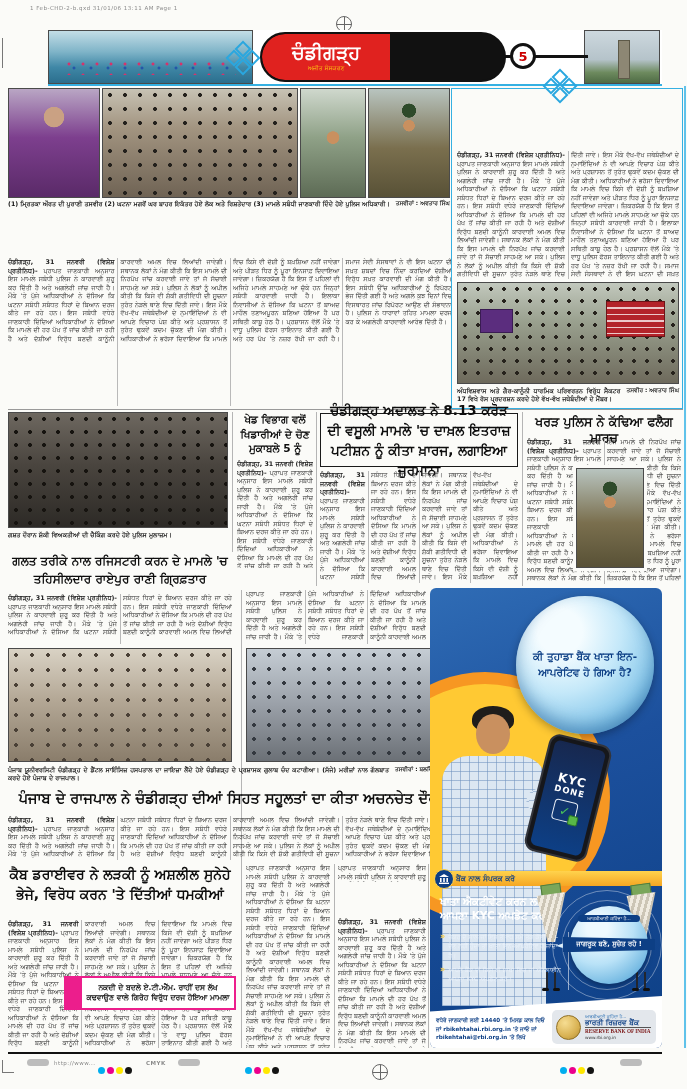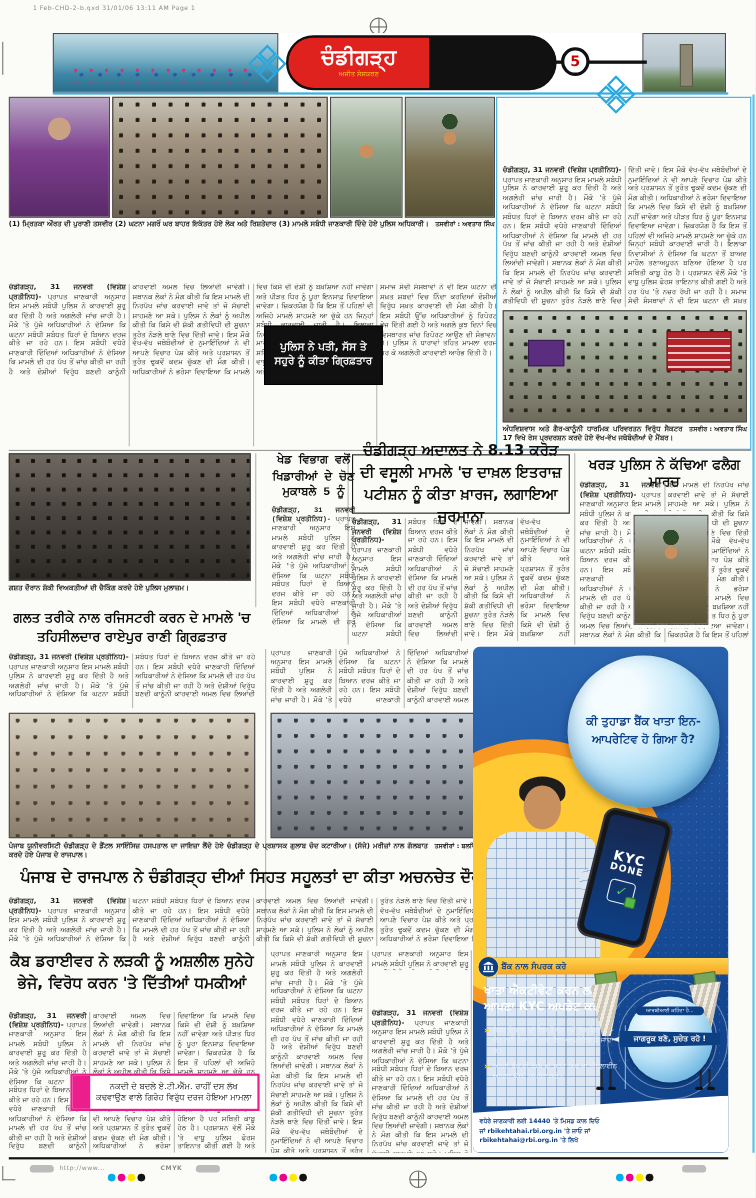--- a/index.html
+++ b/index.html
@@ -76,21 +76,21 @@
   .bodytxt{font-size:6.35px;line-height:1.34;text-align:justify;overflow:hidden;column-gap:6px;column-rule:1px solid #b9b9b9;color:#1c1c1c;}
   .dl{font-weight:700;}
   .hl{font-weight:800;color:#0d0d0d;}
   .rule-h{background:#9a9a9a;height:1px;}
   .rule-v{background:#b5b5b5;width:1px;}
   .insetbox{background:#101010;color:#fff;font-weight:800;font-size:9.5px;line-height:1.35;
      text-align:center;display:flex;align-items:center;justify-content:center;padding:4px;border:1px solid #000;}
   .boxhead{border:1.5px solid #1a1a1a;display:flex;align-items:center;justify-content:center;text-align:center;padding:3px 6px;}
   .pinkbox{border:2px solid #ec1e8c;background:#fff;display:flex;align-items:stretch;}
   .pinkbox .bar{width:16px;background:#ec1e8c;}
-  .pinkbox .t{flex:1;font-size:7.6px;font-weight:400;text-align:center;line-height:1.35;padding:2px 3px;display:flex;align-items:center;justify-content:center;}
+  .pinkbox .t{flex:1;font-size:7.6px;font-weight:700;text-align:center;line-height:1.35;padding:2px 3px;display:flex;align-items:center;justify-content:center;}
   
   .ad{border-radius:6px;background:linear-gradient(160deg,#2f6cb5 0%,#1c509d 40%,#0d3f85 100%);overflow:hidden;}
   .adtex{background-image:radial-gradient(circle 1px at 2px 2px,rgba(255,255,255,.45) 60%,transparent 70%);background-size:7px 7px;opacity:.55;}
   .adcircle{border-radius:50%;background:#ffc933;border:12px solid #f79722;}
   .bubble{border-radius:50%;background:radial-gradient(circle at 32% 26%,#f4fcff 0 16%,#c4e8f9 44%,#83c5e9 74%,#539fd2 100%);
      box-shadow:inset 0 -8px 16px rgba(15,70,130,.4),0 3px 8px rgba(0,0,0,.3);
      display:flex;align-items:center;justify-content:center;text-align:center;
      color:#0d3f85;font-weight:800;font-size:10.5px;line-height:1.5;padding:14px;}
   .head{border-radius:50%;background:#c9905f;}
   .hair{border-radius:50% 50% 40% 40%;background:#1f1d1b;}
@@ -185,21 +185,20 @@
   <div class="abs ph ph-cop" style="left:368px;top:88px;width:82px;height:110px;"></div>
   <div class="abs" style="left:8px;top:200px;width:444px;display:flex;align-items:flex-start;">
     <span class="cap">(1) ਮ੍ਰਿਤਕਾ ਔਰਤ ਦੀ ਪੁਰਾਣੀ ਤਸਵੀਰ (2) ਘਟਨਾ ਮਗਰੋਂ ਘਰ ਬਾਹਰ ਇਕੱਤਰ ਹੋਏ ਲੋਕ ਅਤੇ ਰਿਸ਼ਤੇਦਾਰ (3) ਮਾਮਲੇ ਸਬੰਧੀ ਜਾਣਕਾਰੀ ਦਿੰਦੇ ਹੋਏ ਪੁਲਿਸ ਅਧਿਕਾਰੀ।</span>
     <span class="credit">ਤਸਵੀਰਾਂ : ਅਵਤਾਰ ਸਿੰਘ</span>
   </div>
 
   <div class="abs bodytxt" style="left:8px;top:258px;width:444px;height:148px;column-count:4;">
     <b class="dl">ਚੰਡੀਗੜ੍ਹ, 31 ਜਨਵਰੀ (ਵਿਸ਼ੇਸ਼ ਪ੍ਰਤੀਨਿਧ)-</b>
     <span>ਪ੍ਰਾਪਤ ਜਾਣਕਾਰੀ ਅਨੁਸਾਰ ਇਸ ਮਾਮਲੇ ਸਬੰਧੀ ਪੁਲਿਸ ਨੇ ਕਾਰਵਾਈ ਸ਼ੁਰੂ ਕਰ ਦਿੱਤੀ ਹੈ ਅਤੇ ਅਗਲੇਰੀ ਜਾਂਚ ਜਾਰੀ ਹੈ। ਮੌਕੇ 'ਤੇ ਪੁੱਜੇ ਅਧਿਕਾਰੀਆਂ ਨੇ ਦੱਸਿਆ ਕਿ ਘਟਨਾ ਸਬੰਧੀ ਸਬੰਧਤ ਧਿਰਾਂ ਦੇ ਬਿਆਨ ਦਰਜ ਕੀਤੇ ਜਾ ਰਹੇ ਹਨ। ਇਸ ਸਬੰਧੀ ਵਧੇਰੇ ਜਾਣਕਾਰੀ ਦਿੰਦਿਆਂ ਅਧਿਕਾਰੀਆਂ ਨੇ ਦੱਸਿਆ ਕਿ ਮਾਮਲੇ ਦੀ ਹਰ ਪੱਖ ਤੋਂ ਜਾਂਚ ਕੀਤੀ ਜਾ ਰਹੀ ਹੈ ਅਤੇ ਦੋਸ਼ੀਆਂ ਵਿਰੁੱਧ ਬਣਦੀ ਕਾਨੂੰਨੀ ਕਾਰਵਾਈ ਅਮਲ ਵਿਚ ਲਿਆਂਦੀ ਜਾਵੇਗੀ। ਸਥਾਨਕ ਲੋਕਾਂ ਨੇ ਮੰਗ ਕੀਤੀ ਕਿ ਇਸ ਮਾਮਲੇ ਦੀ ਨਿਰਪੱਖ ਜਾਂਚ ਕਰਵਾਈ ਜਾਵੇ ਤਾਂ ਜੋ ਸੱਚਾਈ ਸਾਹਮਣੇ ਆ ਸਕੇ। ਪੁਲਿਸ ਨੇ ਲੋਕਾਂ ਨੂੰ ਅਪੀਲ ਕੀਤੀ ਕਿ ਕਿਸੇ ਵੀ ਸ਼ੱਕੀ ਗਤੀਵਿਧੀ ਦੀ ਸੂਚਨਾ ਤੁਰੰਤ ਨੇੜਲੇ ਥਾਣੇ ਵਿਚ ਦਿੱਤੀ ਜਾਵੇ। ਇਸ ਮੌਕੇ ਵੱਖ-ਵੱਖ ਜਥੇਬੰਦੀਆਂ ਦੇ ਨੁਮਾਇੰਦਿਆਂ ਨੇ ਵੀ ਆਪਣੇ ਵਿਚਾਰ ਪੇਸ਼ ਕੀਤੇ ਅਤੇ ਪ੍ਰਸ਼ਾਸਨ ਤੋਂ ਤੁਰੰਤ ਢੁਕਵੇਂ ਕਦਮ ਚੁੱਕਣ ਦੀ ਮੰਗ ਕੀਤੀ। ਅਧਿਕਾਰੀਆਂ ਨੇ ਭਰੋਸਾ ਦਿਵਾਇਆ ਕਿ ਮਾਮਲੇ ਵਿਚ ਕਿਸੇ ਵੀ ਦੋਸ਼ੀ ਨੂੰ ਬਖ਼ਸ਼ਿਆ ਨਹੀਂ ਜਾਵੇਗਾ ਅਤੇ ਪੀੜਤ ਧਿਰ ਨੂੰ ਪੂਰਾ ਇਨਸਾਫ਼ ਦਿਵਾਇਆ ਜਾਵੇਗਾ। ਜ਼ਿਕਰਯੋਗ ਹੈ ਕਿ ਇਸ ਤੋਂ ਪਹਿਲਾਂ ਵੀ ਅਜਿਹੇ ਮਾਮਲੇ ਸਾਹਮਣੇ ਆ ਚੁੱਕੇ ਹਨ ਜਿਨ੍ਹਾਂ ਸਬੰਧੀ ਕਾਰਵਾਈ ਜਾਰੀ ਹੈ। ਇਲਾਕਾ ਨਿਵਾਸੀਆਂ ਨੇ ਦੱਸਿਆ ਕਿ ਘਟਨਾ ਤੋਂ ਬਾਅਦ ਮਾਹੌਲ ਤਣਾਅਪੂਰਨ ਬਣਿਆ ਹੋਇਆ ਹੈ ਪਰ ਸਥਿਤੀ ਕਾਬੂ ਹੇਠ ਹੈ। ਪ੍ਰਸ਼ਾਸਨ ਵੱਲੋਂ ਮੌਕੇ 'ਤੇ ਵਾਧੂ ਪੁਲਿਸ ਫੋਰਸ ਤਾਇਨਾਤ ਕੀਤੀ ਗਈ ਹੈ ਅਤੇ ਹਰ ਪੱਖ 'ਤੇ ਨਜ਼ਰ ਰੱਖੀ ਜਾ ਰਹੀ ਹੈ। ਸਮਾਜ ਸੇਵੀ ਸੰਸਥਾਵਾਂ ਨੇ ਵੀ ਇਸ ਘਟਨਾ ਦੀ ਸਖ਼ਤ ਸ਼ਬਦਾਂ ਵਿਚ ਨਿੰਦਾ ਕਰਦਿਆਂ ਦੋਸ਼ੀਆਂ ਵਿਰੁੱਧ ਸਖ਼ਤ ਕਾਰਵਾਈ ਦੀ ਮੰਗ ਕੀਤੀ ਹੈ। ਇਸ ਸਬੰਧੀ ਉੱਚ ਅਧਿਕਾਰੀਆਂ ਨੂੰ ਰਿਪੋਰਟ ਭੇਜ ਦਿੱਤੀ ਗਈ ਹੈ ਅਤੇ ਅਗਲੇ ਕੁਝ ਦਿਨਾਂ ਵਿਚ ਵਿਸਥਾਰਤ ਜਾਂਚ ਰਿਪੋਰਟ ਆਉਣ ਦੀ ਸੰਭਾਵਨਾ ਹੈ। ਪੁਲਿਸ ਨੇ ਧਾਰਾਵਾਂ ਤਹਿਤ ਮਾਮਲਾ ਦਰਜ ਕਰ ਕੇ ਅਗਲੇਰੀ ਕਾਰਵਾਈ ਆਰੰਭ ਦਿੱਤੀ ਹੈ।</span>
   </div>
-  <div class="abs insetbox" style="left:240px;top:296px;width:108px;height:54px;">ਪੁਲਿਸ ਨੇ ਪਤੀ, ਸੱਸ ਤੇ ਸਹੁਰੇ ਨੂੰ ਕੀਤਾ ਗ੍ਰਿਫ਼ਤਾਰ</div>
 
   <div class="abs" style="left:451px;top:88px;width:232px;height:321px;border:1px solid #35b0e2;">
     <div class="abs bodytxt" style="left:5px;top:62px;width:222px;height:128px;column-count:2;">
       <b class="dl">ਚੰਡੀਗੜ੍ਹ, 31 ਜਨਵਰੀ (ਵਿਸ਼ੇਸ਼ ਪ੍ਰਤੀਨਿਧ)-</b>
       <span>ਪ੍ਰਾਪਤ ਜਾਣਕਾਰੀ ਅਨੁਸਾਰ ਇਸ ਮਾਮਲੇ ਸਬੰਧੀ ਪੁਲਿਸ ਨੇ ਕਾਰਵਾਈ ਸ਼ੁਰੂ ਕਰ ਦਿੱਤੀ ਹੈ ਅਤੇ ਅਗਲੇਰੀ ਜਾਂਚ ਜਾਰੀ ਹੈ। ਮੌਕੇ 'ਤੇ ਪੁੱਜੇ ਅਧਿਕਾਰੀਆਂ ਨੇ ਦੱਸਿਆ ਕਿ ਘਟਨਾ ਸਬੰਧੀ ਸਬੰਧਤ ਧਿਰਾਂ ਦੇ ਬਿਆਨ ਦਰਜ ਕੀਤੇ ਜਾ ਰਹੇ ਹਨ। ਇਸ ਸਬੰਧੀ ਵਧੇਰੇ ਜਾਣਕਾਰੀ ਦਿੰਦਿਆਂ ਅਧਿਕਾਰੀਆਂ ਨੇ ਦੱਸਿਆ ਕਿ ਮਾਮਲੇ ਦੀ ਹਰ ਪੱਖ ਤੋਂ ਜਾਂਚ ਕੀਤੀ ਜਾ ਰਹੀ ਹੈ ਅਤੇ ਦੋਸ਼ੀਆਂ ਵਿਰੁੱਧ ਬਣਦੀ ਕਾਨੂੰਨੀ ਕਾਰਵਾਈ ਅਮਲ ਵਿਚ ਲਿਆਂਦੀ ਜਾਵੇਗੀ। ਸਥਾਨਕ ਲੋਕਾਂ ਨੇ ਮੰਗ ਕੀਤੀ ਕਿ ਇਸ ਮਾਮਲੇ ਦੀ ਨਿਰਪੱਖ ਜਾਂਚ ਕਰਵਾਈ ਜਾਵੇ ਤਾਂ ਜੋ ਸੱਚਾਈ ਸਾਹਮਣੇ ਆ ਸਕੇ। ਪੁਲਿਸ ਨੇ ਲੋਕਾਂ ਨੂੰ ਅਪੀਲ ਕੀਤੀ ਕਿ ਕਿਸੇ ਵੀ ਸ਼ੱਕੀ ਗਤੀਵਿਧੀ ਦੀ ਸੂਚਨਾ ਤੁਰੰਤ ਨੇੜਲੇ ਥਾਣੇ ਵਿਚ ਦਿੱਤੀ ਜਾਵੇ। ਇਸ ਮੌਕੇ ਵੱਖ-ਵੱਖ ਜਥੇਬੰਦੀਆਂ ਦੇ ਨੁਮਾਇੰਦਿਆਂ ਨੇ ਵੀ ਆਪਣੇ ਵਿਚਾਰ ਪੇਸ਼ ਕੀਤੇ ਅਤੇ ਪ੍ਰਸ਼ਾਸਨ ਤੋਂ ਤੁਰੰਤ ਢੁਕਵੇਂ ਕਦਮ ਚੁੱਕਣ ਦੀ ਮੰਗ ਕੀਤੀ। ਅਧਿਕਾਰੀਆਂ ਨੇ ਭਰੋਸਾ ਦਿਵਾਇਆ ਕਿ ਮਾਮਲੇ ਵਿਚ ਕਿਸੇ ਵੀ ਦੋਸ਼ੀ ਨੂੰ ਬਖ਼ਸ਼ਿਆ ਨਹੀਂ ਜਾਵੇਗਾ ਅਤੇ ਪੀੜਤ ਧਿਰ ਨੂੰ ਪੂਰਾ ਇਨਸਾਫ਼ ਦਿਵਾਇਆ ਜਾਵੇਗਾ। ਜ਼ਿਕਰਯੋਗ ਹੈ ਕਿ ਇਸ ਤੋਂ ਪਹਿਲਾਂ ਵੀ ਅਜਿਹੇ ਮਾਮਲੇ ਸਾਹਮਣੇ ਆ ਚੁੱਕੇ ਹਨ ਜਿਨ੍ਹਾਂ ਸਬੰਧੀ ਕਾਰਵਾਈ ਜਾਰੀ ਹੈ। ਇਲਾਕਾ ਨਿਵਾਸੀਆਂ ਨੇ ਦੱਸਿਆ ਕਿ ਘਟਨਾ ਤੋਂ ਬਾਅਦ ਮਾਹੌਲ ਤਣਾਅਪੂਰਨ ਬਣਿਆ ਹੋਇਆ ਹੈ ਪਰ ਸਥਿਤੀ ਕਾਬੂ ਹੇਠ ਹੈ। ਪ੍ਰਸ਼ਾਸਨ ਵੱਲੋਂ ਮੌਕੇ 'ਤੇ ਵਾਧੂ ਪੁਲਿਸ ਫੋਰਸ ਤਾਇਨਾਤ ਕੀਤੀ ਗਈ ਹੈ ਅਤੇ ਹਰ ਪੱਖ 'ਤੇ ਨਜ਼ਰ ਰੱਖੀ ਜਾ ਰਹੀ ਹੈ। ਸਮਾਜ ਸੇਵੀ ਸੰਸਥਾਵਾਂ ਨੇ ਵੀ ਇਸ ਘਟਨਾ ਦੀ ਸਖ਼ਤ ਸ਼ਬਦਾਂ ਵਿਚ ਨਿੰਦਾ ਕਰਦਿਆਂ ਦੋਸ਼ੀਆਂ ਵਿਰੁੱਧ ਸਖ਼ਤ ਕਾਰਵਾਈ ਦੀ ਮੰਗ ਕੀਤੀ ਹੈ। ਇਸ ਸਬੰਧੀ ਉੱਚ ਅਧਿਕਾਰੀਆਂ ਨੂੰ ਰਿਪੋਰਟ ਭੇਜ ਦਿੱਤੀ ਗਈ ਹੈ ਅਤੇ ਅਗਲੇ ਕੁਝ ਦਿਨਾਂ ਵਿਚ ਵਿਸਥਾਰਤ ਜਾਂਚ ਰਿਪੋਰਟ ਆਉਣ ਦੀ ਸੰਭਾਵਨਾ ਹੈ। ਪੁਲਿਸ ਨੇ ਧਾਰਾਵਾਂ ਤਹਿਤ ਮਾਮਲਾ ਦਰਜ ਕਰ ਕੇ ਅਗਲੇਰੀ ਕਾਰਵਾਈ ਆਰੰਭ ਦਿੱਤੀ ਹੈ।</span>
     </div>
     <div class="abs ph ph-protest" style="left:5px;top:193px;width:222px;height:102px;">
       <span class="banner-red"></span>
       <span class="banner-purple"></span>
     </div>
@@ -212,21 +211,21 @@
   <div class="abs rule-h" style="left:8px;top:409px;width:675px;"></div>
   <div class="abs rule-v" style="left:232px;top:412px;height:140px;"></div>
   <div class="abs rule-v" style="left:316px;top:412px;height:174px;"></div>
   <div class="abs rule-v" style="left:522px;top:412px;height:174px;"></div>
   <div class="abs rule-v" style="left:241px;top:590px;height:458px;"></div>
   <div class="abs rule-v" style="left:428px;top:864px;height:184px;"></div>
 
   <div class="abs ph ph-night" style="left:8px;top:412px;width:220px;height:116px;"></div>
   <div class="abs cap" style="left:8px;top:531px;width:220px;">ਗਸ਼ਤ ਦੌਰਾਨ ਸ਼ੱਕੀ ਵਿਅਕਤੀਆਂ ਦੀ ਚੈਕਿੰਗ ਕਰਦੇ ਹੋਏ ਪੁਲਿਸ ਮੁਲਾਜ਼ਮ।</div>
 
-  <div class="abs" style="left:247px;top:412px;width:76px;height:176px;font-family:Liberation Mono, monospace;">
+  <div class="abs" style="left:237px;top:412px;width:76px;height:176px;">
     <div class="hl" style="font-size:10.5px;line-height:1.4;text-align:center;">ਖੇਡ ਵਿਭਾਗ ਵਲੋਂ ਖਿਡਾਰੀਆਂ ਦੇ ਚੋਣ ਮੁਕਾਬਲੇ 5 ਨੂੰ</div>
     <div class="bodytxt" style="height:108px;margin-top:4px;">
       <b class="dl">ਚੰਡੀਗੜ੍ਹ, 31 ਜਨਵਰੀ (ਵਿਸ਼ੇਸ਼ ਪ੍ਰਤੀਨਿਧ)-</b>
       <span>ਪ੍ਰਾਪਤ ਜਾਣਕਾਰੀ ਅਨੁਸਾਰ ਇਸ ਮਾਮਲੇ ਸਬੰਧੀ ਪੁਲਿਸ ਨੇ ਕਾਰਵਾਈ ਸ਼ੁਰੂ ਕਰ ਦਿੱਤੀ ਹੈ ਅਤੇ ਅਗਲੇਰੀ ਜਾਂਚ ਜਾਰੀ ਹੈ। ਮੌਕੇ 'ਤੇ ਪੁੱਜੇ ਅਧਿਕਾਰੀਆਂ ਨੇ ਦੱਸਿਆ ਕਿ ਘਟਨਾ ਸਬੰਧੀ ਸਬੰਧਤ ਧਿਰਾਂ ਦੇ ਬਿਆਨ ਦਰਜ ਕੀਤੇ ਜਾ ਰਹੇ ਹਨ। ਇਸ ਸਬੰਧੀ ਵਧੇਰੇ ਜਾਣਕਾਰੀ ਦਿੰਦਿਆਂ ਅਧਿਕਾਰੀਆਂ ਨੇ ਦੱਸਿਆ ਕਿ ਮਾਮਲੇ ਦੀ ਹਰ ਪੱਖ ਤੋਂ ਜਾਂਚ ਕੀਤੀ ਜਾ ਰਹੀ ਹੈ ਅਤੇ ਦੋਸ਼ੀਆਂ ਵਿਰੁੱਧ ਬਣਦੀ ਕਾਨੂੰਨੀ ਕਾਰਵਾਈ ਅਮਲ ਵਿਚ ਲਿਆਂਦੀ ਜਾਵੇਗੀ। ਸਥਾਨਕ ਲੋਕਾਂ ਨੇ ਮੰਗ ਕੀਤੀ ਕਿ ਇਸ ਮਾਮਲੇ ਦੀ ਨਿਰਪੱਖ ਜਾਂਚ ਕਰਵਾਈ ਜਾਵੇ ਤਾਂ ਜੋ ਸੱਚਾਈ ਸਾਹਮਣੇ ਆ ਸਕੇ। ਪੁਲਿਸ ਨੇ ਲੋਕਾਂ ਨੂੰ ਅਪੀਲ ਕੀਤੀ ਕਿ ਕਿਸੇ ਵੀ ਸ਼ੱਕੀ ਗਤੀਵਿਧੀ ਦੀ ਸੂਚਨਾ ਤੁਰੰਤ ਨੇੜਲੇ ਥਾਣੇ ਵਿਚ ਦਿੱਤੀ ਜਾਵੇ। ਇਸ ਮੌਕੇ ਵੱਖ-ਵੱਖ ਜਥੇਬੰਦੀਆਂ ਦੇ ਨੁਮਾਇੰਦਿਆਂ ਨੇ ਵੀ ਆਪਣੇ ਵਿਚਾਰ ਪੇਸ਼ ਕੀਤੇ ਅਤੇ ਪ੍ਰਸ਼ਾਸਨ ਤੋਂ ਤੁਰੰਤ ਢੁਕਵੇਂ ਕਦਮ ਚੁੱਕਣ ਦੀ ਮੰਗ ਕੀਤੀ। ਅਧਿਕਾਰੀਆਂ ਨੇ ਭਰੋਸਾ ਦਿਵਾਇਆ ਕਿ ਮਾਮਲੇ ਵਿਚ ਕਿਸੇ ਵੀ ਦੋਸ਼ੀ ਨੂੰ ਬਖ਼ਸ਼ਿਆ ਨਹੀਂ ਜਾਵੇਗਾ ਅਤੇ ਪੀੜਤ ਧਿਰ ਨੂੰ ਪੂਰਾ ਇਨਸਾਫ਼ ਦਿਵਾਇਆ ਜਾਵੇਗਾ। ਜ਼ਿਕਰਯੋਗ ਹੈ ਕਿ ਇਸ ਤੋਂ ਪਹਿਲਾਂ ਵੀ ਅਜਿਹੇ ਮਾਮਲੇ ਸਾਹਮਣੇ ਆ ਚੁੱਕੇ ਹਨ ਜਿਨ੍ਹਾਂ ਸਬੰਧੀ ਕਾਰਵਾਈ ਜਾਰੀ ਹੈ। ਇਲਾਕਾ ਨਿਵਾਸੀਆਂ ਨੇ ਦੱਸਿਆ ਕਿ ਘਟਨਾ ਤੋਂ ਬਾਅਦ ਮਾਹੌਲ ਤਣਾਅਪੂਰਨ ਬਣਿਆ ਹੋਇਆ ਹੈ ਪਰ ਸਥਿਤੀ ਕਾਬੂ ਹੇਠ ਹੈ। ਪ੍ਰਸ਼ਾਸਨ ਵੱਲੋਂ ਮੌਕੇ 'ਤੇ ਵਾਧੂ ਪੁਲਿਸ ਫੋਰਸ ਤਾਇਨਾਤ ਕੀਤੀ ਗਈ ਹੈ ਅਤੇ ਹਰ ਪੱਖ 'ਤੇ ਨਜ਼ਰ ਰੱਖੀ ਜਾ ਰਹੀ ਹੈ। ਸਮਾਜ ਸੇਵੀ ਸੰਸਥਾਵਾਂ ਨੇ ਵੀ ਇਸ ਘਟਨਾ ਦੀ ਸਖ਼ਤ ਸ਼ਬਦਾਂ ਵਿਚ ਨਿੰਦਾ ਕਰਦਿਆਂ ਦੋਸ਼ੀਆਂ ਵਿਰੁੱਧ ਸਖ਼ਤ ਕਾਰਵਾਈ ਦੀ ਮੰਗ ਕੀਤੀ ਹੈ। ਇਸ ਸਬੰਧੀ ਉੱਚ ਅਧਿਕਾਰੀਆਂ ਨੂੰ ਰਿਪੋਰਟ ਭੇਜ ਦਿੱਤੀ ਗਈ ਹੈ ਅਤੇ ਅਗਲੇ ਕੁਝ ਦਿਨਾਂ ਵਿਚ ਵਿਸਥਾਰਤ ਜਾਂਚ ਰਿਪੋਰਟ ਆਉਣ ਦੀ ਸੰਭਾਵਨਾ ਹੈ। ਪੁਲਿਸ ਨੇ ਧਾਰਾਵਾਂ ਤਹਿਤ ਮਾਮਲਾ ਦਰਜ ਕਰ ਕੇ ਅਗਲੇਰੀ ਕਾਰਵਾਈ ਆਰੰਭ ਦਿੱਤੀ ਹੈ।</span>
     </div>
   </div>
 
   <div class="abs boxhead hl" style="left:320px;top:413px;width:198px;height:54px;font-size:13.5px;line-height:1.5;">ਚੰਡੀਗੜ੍ਹ ਅਦਾਲਤ ਨੇ 8.13 ਕਰੋੜ ਦੀ ਵਸੂਲੀ ਮਾਮਲੇ 'ਚ ਦਾਖ਼ਲ ਇਤਰਾਜ਼ ਪਟੀਸ਼ਨ ਨੂੰ ਕੀਤਾ ਖ਼ਾਰਜ, ਲਗਾਇਆ ਜੁਰਮਾਨਾ</div>
   <div class="abs bodytxt" style="left:320px;top:471px;width:198px;height:112px;column-count:4;">
     <b class="dl">ਚੰਡੀਗੜ੍ਹ, 31 ਜਨਵਰੀ (ਵਿਸ਼ੇਸ਼ ਪ੍ਰਤੀਨਿਧ)-</b>
@@ -357,20 +356,29 @@
     </div>
 
     <div class="abs badge" style="left:140px;top:318px;width:78px;height:78px;">
       <span class="ribarrow">◄</span>
       <div class="badge-label">ਆਰਬੀਆਈ ਕਹਿੰਦਾ ਹੈ...</div>
       <div class="ribbon">ਜਾਗਰੂਕ ਬਣੋ, ਸੁਚੇਤ ਰਹੋ !</div>
     </div>
 
     <div class="abs adstrip" style="left:0;top:408px;width:232px;height:52px;">
       <div class="abs contact" style="left:6px;top:20px;width:112px;">ਵਧੇਰੇ ਜਾਣਕਾਰੀ ਲਈ 14440 'ਤੇ ਮਿਸਡ ਕਾਲ ਦਿਓ ਜਾਂ rbikehtahai.rbi.org.in 'ਤੇ ਜਾਓ ਜਾਂ rbikehtahai@rbi.org.in 'ਤੇ ਲਿਖੋ</div>
+      <div class="abs rbiblk" style="left:122px;top:14px;width:104px;height:34px;">
+        <span class="seal"></span>
+        <span style="display:flex;flex-direction:column;">
+          <span class="rbi-tag">ਆਰਬੀਆਈ ਕਹਿੰਦਾ ਹੈ...</span>
+          <span class="rbi-pa">ਭਾਰਤੀ ਰਿਜ਼ਰਵ ਬੈਂਕ</span>
+          <span class="rbi-en">RESERVE BANK OF INDIA</span>
+          <span class="rbi-site">www.rbi.org.in</span>
+        </span>
+      </div>
     </div>
   </div>
 
   <div class="abs" style="left:8px;top:1052px;width:654px;height:2px;background:#111;"></div>
   <div class="abs oval" style="left:27px;top:1059px;"></div>
   <div class="abs slug" style="left:54px;top:1060px;">http://www...</div>
   <div class="abs" style="left:98px;top:1059px;">
     <span class="dot" style="background:#00aeef;"></span><span class="dot" style="background:#ec008c;"></span><span class="dot" style="background:#ffe800;"></span><span class="dot" style="background:#131313;"></span>
   </div>
   <div class="abs slug" style="left:146px;top:1060px;font-weight:700;">CMYK</div>

